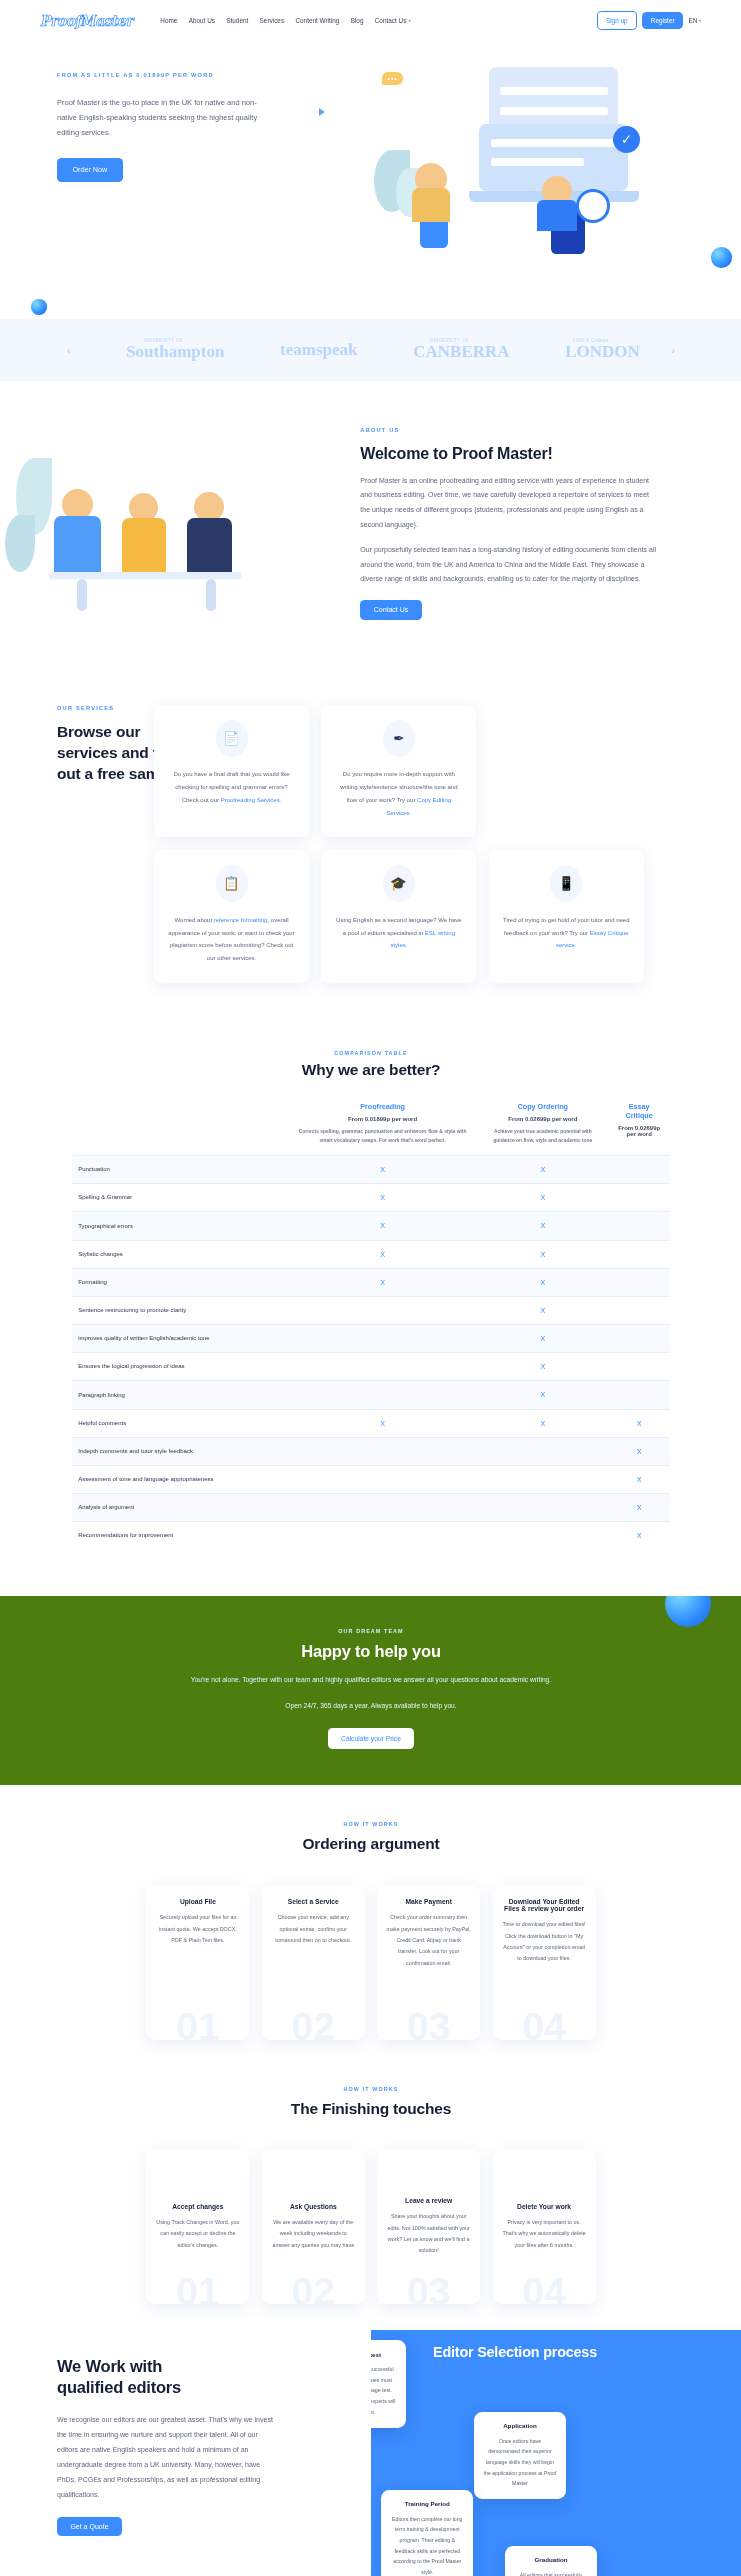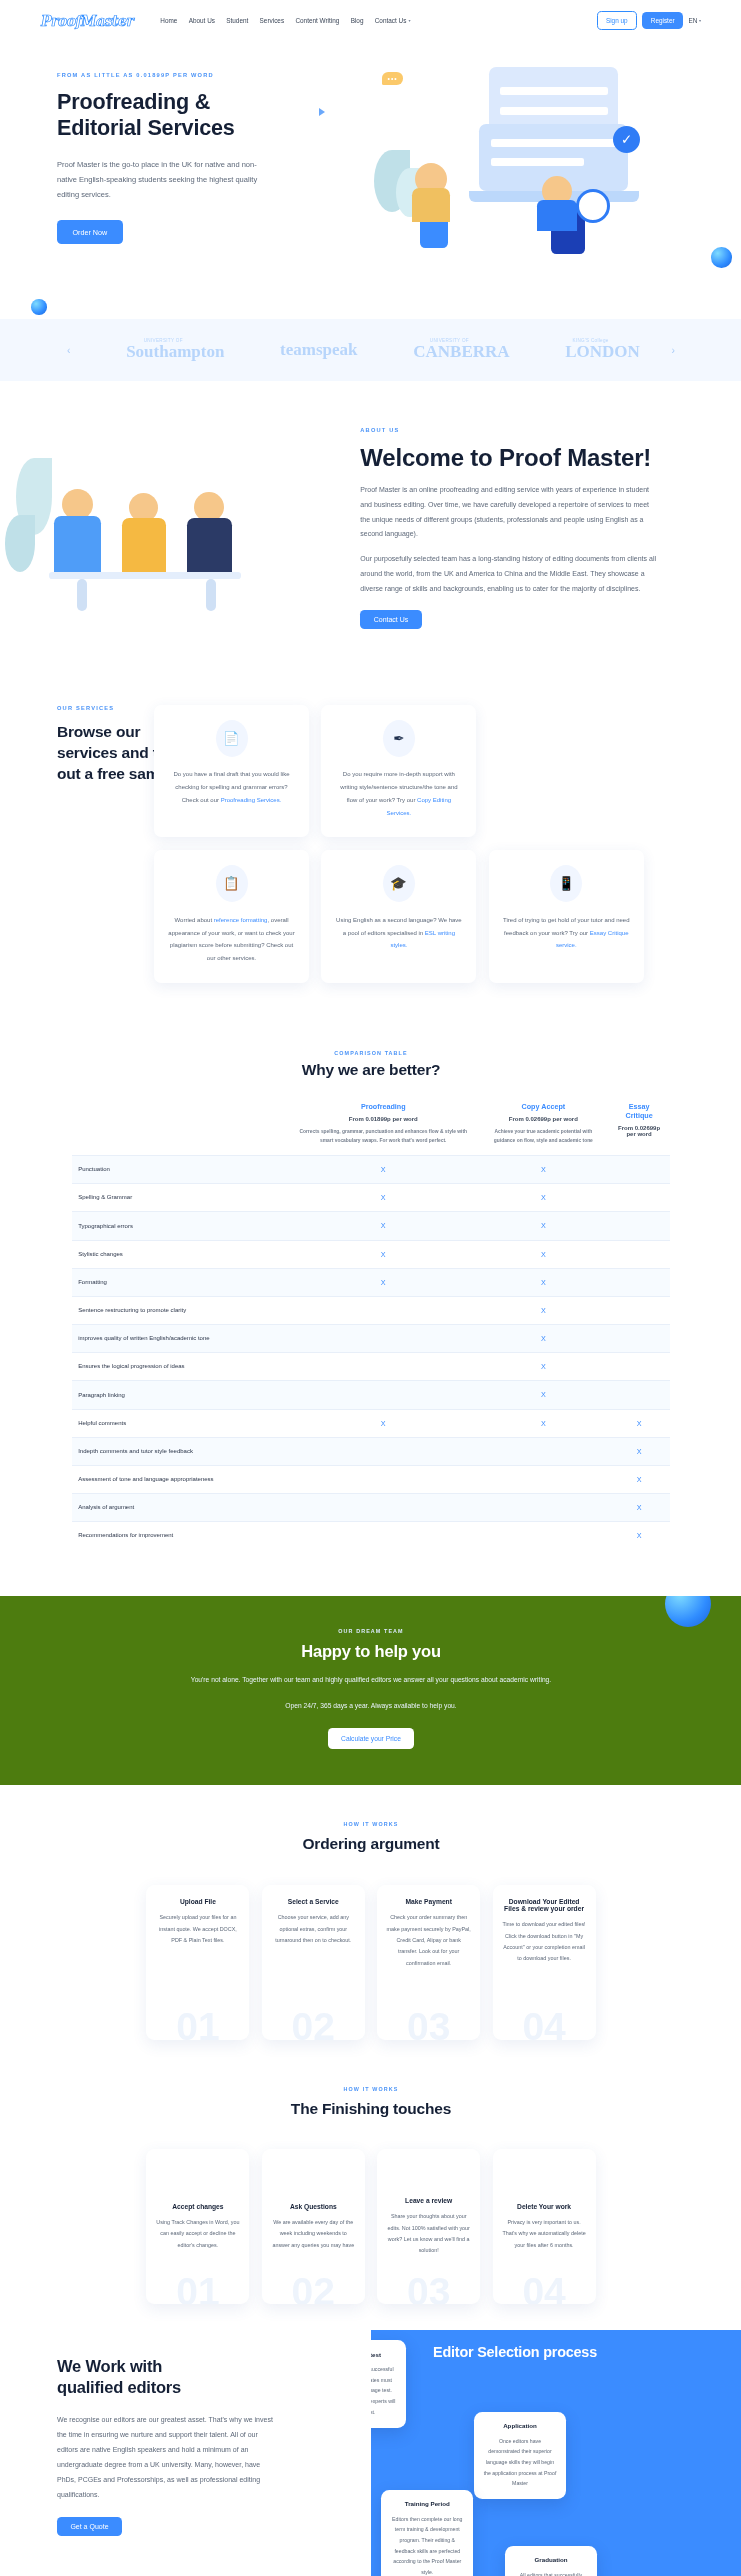--- a/index.html
+++ b/index.html
@@ -41,21 +41,21 @@
   .strip{background:#f3f8ff;height:62px;display:flex;align-items:center;justify-content:center;gap:0;position:relative;}
   .strip-inner{display:flex;align-items:center;justify-content:space-between;width:608px;}
   .plogo{color:#b7d5fb;font-size:10.3px;text-align:center;line-height:1.05;}
   .plogo .small{font-size:4.6px;letter-spacing:0.3px;display:block;}
   .plogo .big{font-family:"Liberation Serif",serif;font-size:17px;font-weight:bold;display:block;margin-left:24px;}
   .arrowbtn{color:#a9ccf8;font-size:10.3px;cursor:pointer;user-select:none;}
   
   .about{display:flex;padding:46px 0 41px 0;position:relative;}
   .about-art{width:350px;position:relative;height:216px;}
   .about-txt{width:309px;padding-left:10.3px;}
-  h2{font-size:24px;line-height:1.2;font-weight:800;color:#152036;letter-spacing:-0.2px;}
+  h2{font-size:16px;line-height:1.2;font-weight:800;color:#152036;letter-spacing:-0.2px;}
   .about-txt p{font-size:7px;line-height:2.1;color:#5d6879;margin-top:10.3px;}
   .contact-btn{margin-top:13.4px;background:#3b8cff;color:#fff;border:none;border-radius:4.6px;padding:6.2px 13.4px;font-size:7px;cursor:pointer;}
   
   .services{padding:20.6px 0 31px 0;display:flex;}
   .services-left{width:216px;padding-left:57px;}
   .services-left h2{font-size:15.5px;max-width:134px;line-height:1.35;}
   .cards-grid{display:grid;grid-template-columns:repeat(3,155px);gap:12.4px;margin-left:-62px;}
   .svc-card{background:#fff;border-radius:7.2px;box-shadow:0 3.1px 13.4px rgba(40,80,160,.09);
             padding:15.5px 13.4px 17.5px;min-height:111px;display:flex;flex-direction:column;align-items:center;}
   .svc-ico{width:32px;height:37px;border-radius:50%;background:#f1f6ff;display:flex;align-items:center;justify-content:center;
@@ -131,21 +131,20 @@
       <button class="btn-solid">Register</button>
       <span class="lang">
         <span>EN</span>
         <span class="caret">▾</span>
       </span>
     </div>
   </div>
 
   <div class="hero">
     <div class="eyebrow">FROM AS LITTLE AS 0.01899P PER WORD</div>
-    <h1 class="hero-title">Proofreading &amp; Editorial Services</h1>
     <div class="hero-sub">Proof Master is the go-to place in the UK for native and non-native English-speaking students seeking the highest quality editing services.</div>
     <button class="order-btn">Order Now</button>
 
     <div class="play-tri"></div>
 
     <div class="hero-art">
       <div class="sheet" style="left:118px;top:5.2px;width:129px;height:103px;"></div>
       <div class="sheet-line" style="left:129px;top:25px;width:108px;"></div>
       <div class="sheet-line" style="left:129px;top:45px;width:108px;"></div>
       <div class="sheet" style="left:108px;top:62px;width:149px;height:67px;background:#cfe2fc;"></div>
@@ -254,21 +253,21 @@
     <table class="cmp">
       <thead>
         <tr>
           <th style="width:216px"></th>
           <th>
             <div class="cmp-name">Proofreading</div>
             <div class="cmp-price">From 0.01899p per word</div>
             <div class="cmp-desc">Corrects spelling, grammar, punctuation and enhances flow &amp; style with smart vocabulary swaps. For work that's word perfect.</div>
           </th>
           <th>
-            <div class="cmp-name">Copy Accept</div>
+            <div class="cmp-name">Copy Ordering</div>
             <div class="cmp-price">From 0.02699p per word</div>
             <div class="cmp-desc">Achieve your true academic potential with guidance on flow, style and academic tone</div>
           </th>
           <th>
             <div class="cmp-name">Essay Critique</div>
             <div class="cmp-price">From 0.02699p per word</div>
             <div class="cmp-desc"></div>
           </th>
         </tr>
       </thead>

